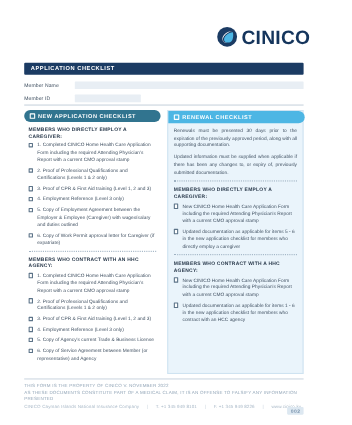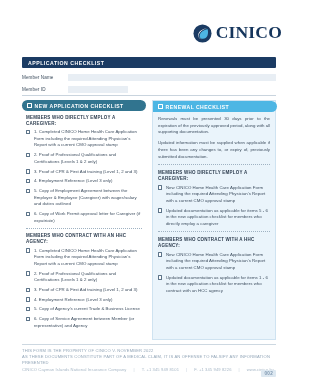--- a/index.html
+++ b/index.html
@@ -7,21 +7,21 @@
     width: 298px; height: 386px;
     background: #ffffff;
     font-family: "Liberation Sans", sans-serif;
     overflow: hidden;
   }
   .page { position: relative; width: 298px; height: 386px; background:#fff; }
 
   
   .logo-wrap {
     position:absolute; top:24px; right:16px;
-    display:flex; align-items:flex-start; gap:4px;font-family:Liberation Serif, serif;
+    display:flex; align-items:flex-end; gap:4px;
   }
   .logo-mark { width:19px; height:19px; flex:0 0 19px; display:block; }
   .logo-text {
     font-size:17.5px; font-weight:700; letter-spacing:0.2px;
     color:#15355c; line-height:1;
   }
 
   
   .title-bar {
     position:absolute; left:22px; top:57px; width:254px; height:11px;

